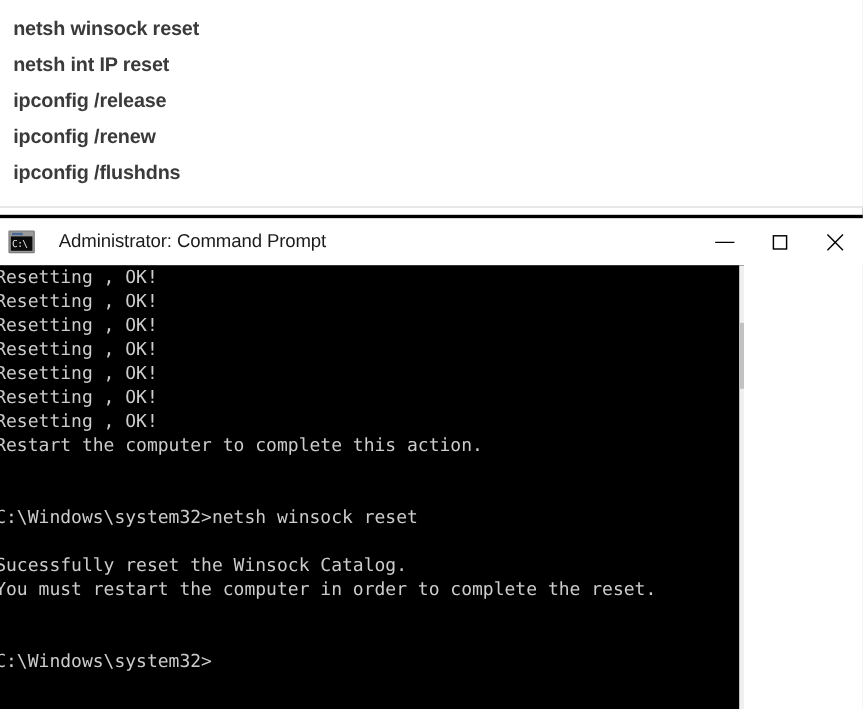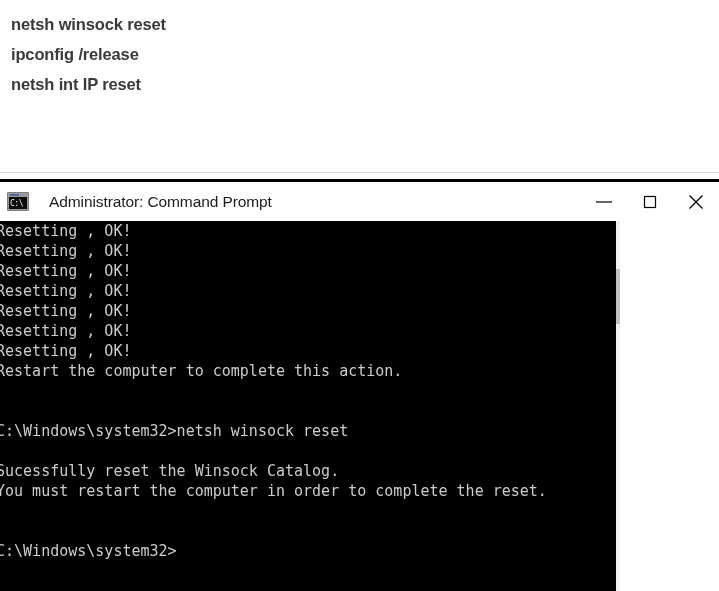--- a/index.html
+++ b/index.html
@@ -195,22 +195,24 @@
     height: 55px;
     background: #c2c2c2;
   }
 </style>
 </head>
 <body>
 
 <div class="doc-area">
   <ul class="cmd-list">
     <li>netsh winsock reset</li>
+    <li>netsh int IP reset</li>
     <li>ipconfig /release</li>
-    <li>netsh int IP reset</li>
+    <li>ipconfig /renew</li>
+    <li>ipconfig /flushdns</li>
   </ul>
   <div class="doc-rule"></div>
 </div>
 
 <div class="console-window">
 
   <div class="titlebar">
     <div class="titlebar-left">
       <span class="cmd-icon">
         <span class="bar"></span>

